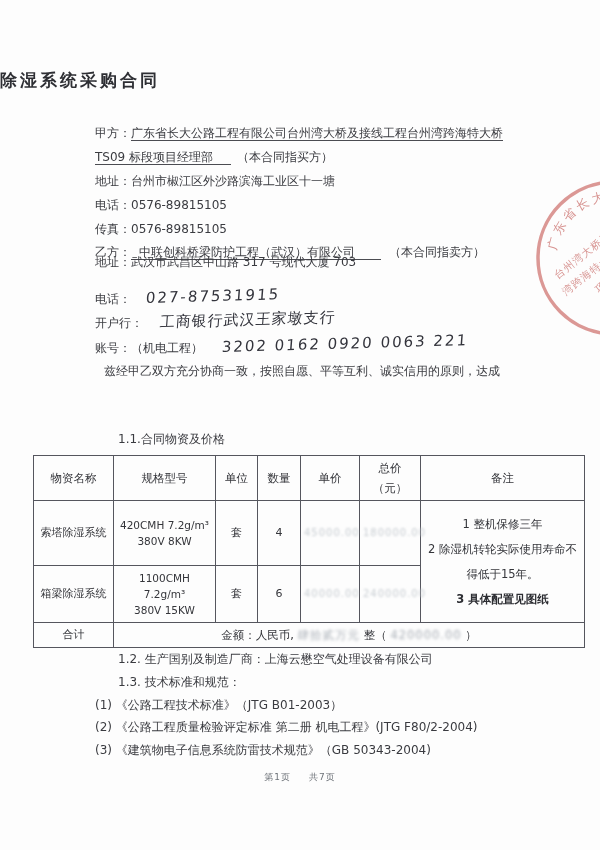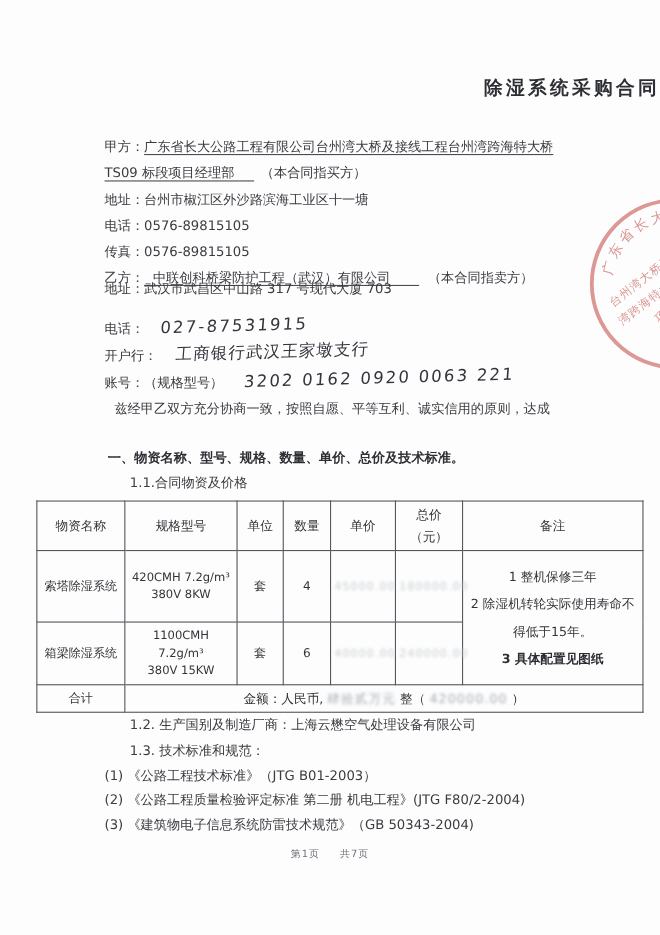--- a/index.html
+++ b/index.html
@@ -5,21 +5,21 @@
   html,body{margin:0;padding:0;}
   body{width:600px;height:850px;background:#ffffff;}
   .page{
     position:relative;width:600px;height:850px;overflow:hidden;
     background:#fdfdfd;color:#35363b;
     font-family:"DejaVu Sans","Liberation Sans",sans-serif;
     font-size:12px;line-height:20px;
   }
   .abs{position:absolute;white-space:nowrap;}
   .title{
-    left:0;right:0;top:70px;text-align:right;
+    left:0;right:0;top:70px;text-align:left;
     font-size:17px;font-weight:bold;letter-spacing:3px;color:#2e2f34;
   }
   .bodyline{left:95px;font-size:12px;color:#3a3b40;}
   .indent{left:104px;}
   .sec{left:98px;font-weight:bold;color:#2e2f34;}
   .sub{left:118px;}
   .u{border-bottom:1px solid #4b4c52;}
   .uv{display:inline-block;text-align:center;border-bottom:1px solid #4b4c52;}
   .w58{width:58px;}
   .w24{width:24px;}
@@ -83,26 +83,25 @@
     <span>乙方：</span><span class="u" style="padding:0 26px 0 8px">中联创科桥梁防护工程（武汉）有限公司</span><span style="margin-left:8px">（本合同指卖方）</span>
   </div>
   <div class="abs bodyline" style="top:252px;">地址：武汉市武昌区中山路 317 号现代大厦 703</div>
   <div class="abs bodyline" style="top:288px;">
     <span>电话：</span><span class="hand num" style="margin-left:14px">027-87531915</span>
   </div>
   <div class="abs bodyline" style="top:312px;">
     <span>开户行：</span><span class="hand" style="margin-left:16px">工商银行武汉王家墩支行</span>
   </div>
   <div class="abs bodyline" style="top:337px;">
-    <span>账号：（规格型号）</span><span class="hand num" style="margin-left:18px">3202 0162 0920 0063 221</span>
+    <span>账号：（机电工程）</span><span class="hand num" style="margin-left:18px">3202 0162 0920 0063 221</span>
   </div>
 
   <div class="abs bodyline indent" style="top:361px;">兹经甲乙双方充分协商一致，按照自愿、平等互利、诚实信用的原则，达成</div>
 
-  <div class="abs sec" style="top:406px;">一、物资名称、型号、规格、数量、单价、总价及技术标准。</div>
   <div class="abs bodyline sub" style="top:429px;">1.1.合同物资及价格</div>
 
   <table class="goods">
     <colgroup>
       <col style="width:80px">
         <col style="width:102px">
         <col style="width:42px">
       <col style="width:43px">
         <col style="width:59px">
         <col style="width:61px">

